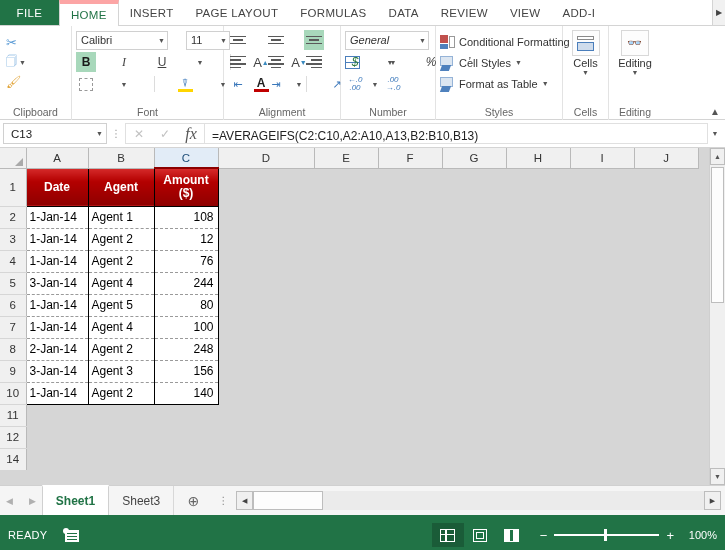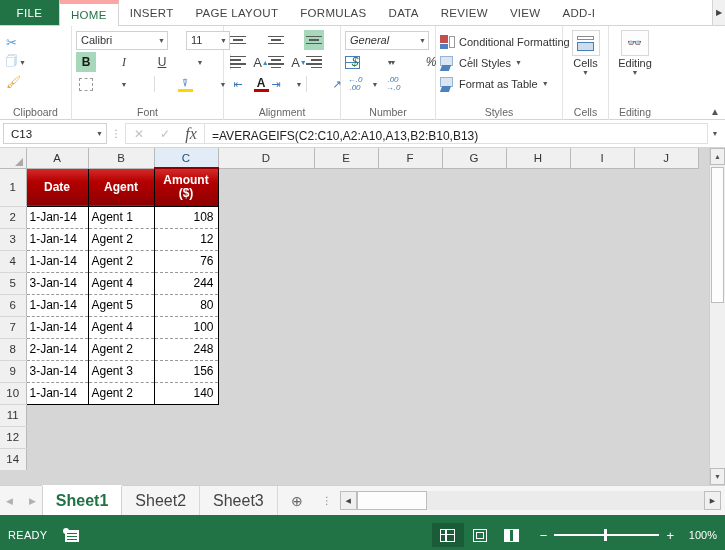--- a/index.html
+++ b/index.html
@@ -346,21 +346,21 @@
     background: #f5f5f5;
     border-top: 1px solid #d0d0d0;
     display: flex; align-items: stretch;
     position: relative;
   }
   .navs { display: flex; align-items: center; padding: 0 6px; gap: 16px; }
   .nav-arrow { font-size: 9px; color: #b0b0b0; }
   .sheettab {
     display: flex; align-items: center;
     padding: 8px 13px;
-    font-size: 16px; color: #444;
+    font-size: 12px; color: #444;
     border-right: 1px solid #d8d8d8;
   }
   .sheettab.active {
     background: #ffffff;
     color: #217346; font-weight: bold;
     border-left: 1px solid #d0d0d0;
     border-right: 1px solid #d0d0d0;
     border-top: 2px solid #ffffff;
     margin-top: -1px;
   }
@@ -914,21 +914,20 @@
     <div class="vs-btn vs-down">▼</div>
   </div>
 </div>
 
 <div class="tabsrow">
   <div class="navs">
     <span class="nav-arrow">◀</span>
     <span class="nav-arrow">▶</span>
   </div>
   <div class="sheettab active">Sheet1</div>
-  <div class="sheettab">Sheet2</div>
   <div class="sheettab">Sheet3</div>
   <div class="addsheet">⊕</div>
   <div class="tab-dots">⋮</div>
   <div class="hscroll">
     <div class="hs-btn">◀</div>
     <div class="hs-thumb"></div>
     <div class="hs-spacer"></div>
     <div class="hs-btn">▶</div>
   </div>
 </div>

